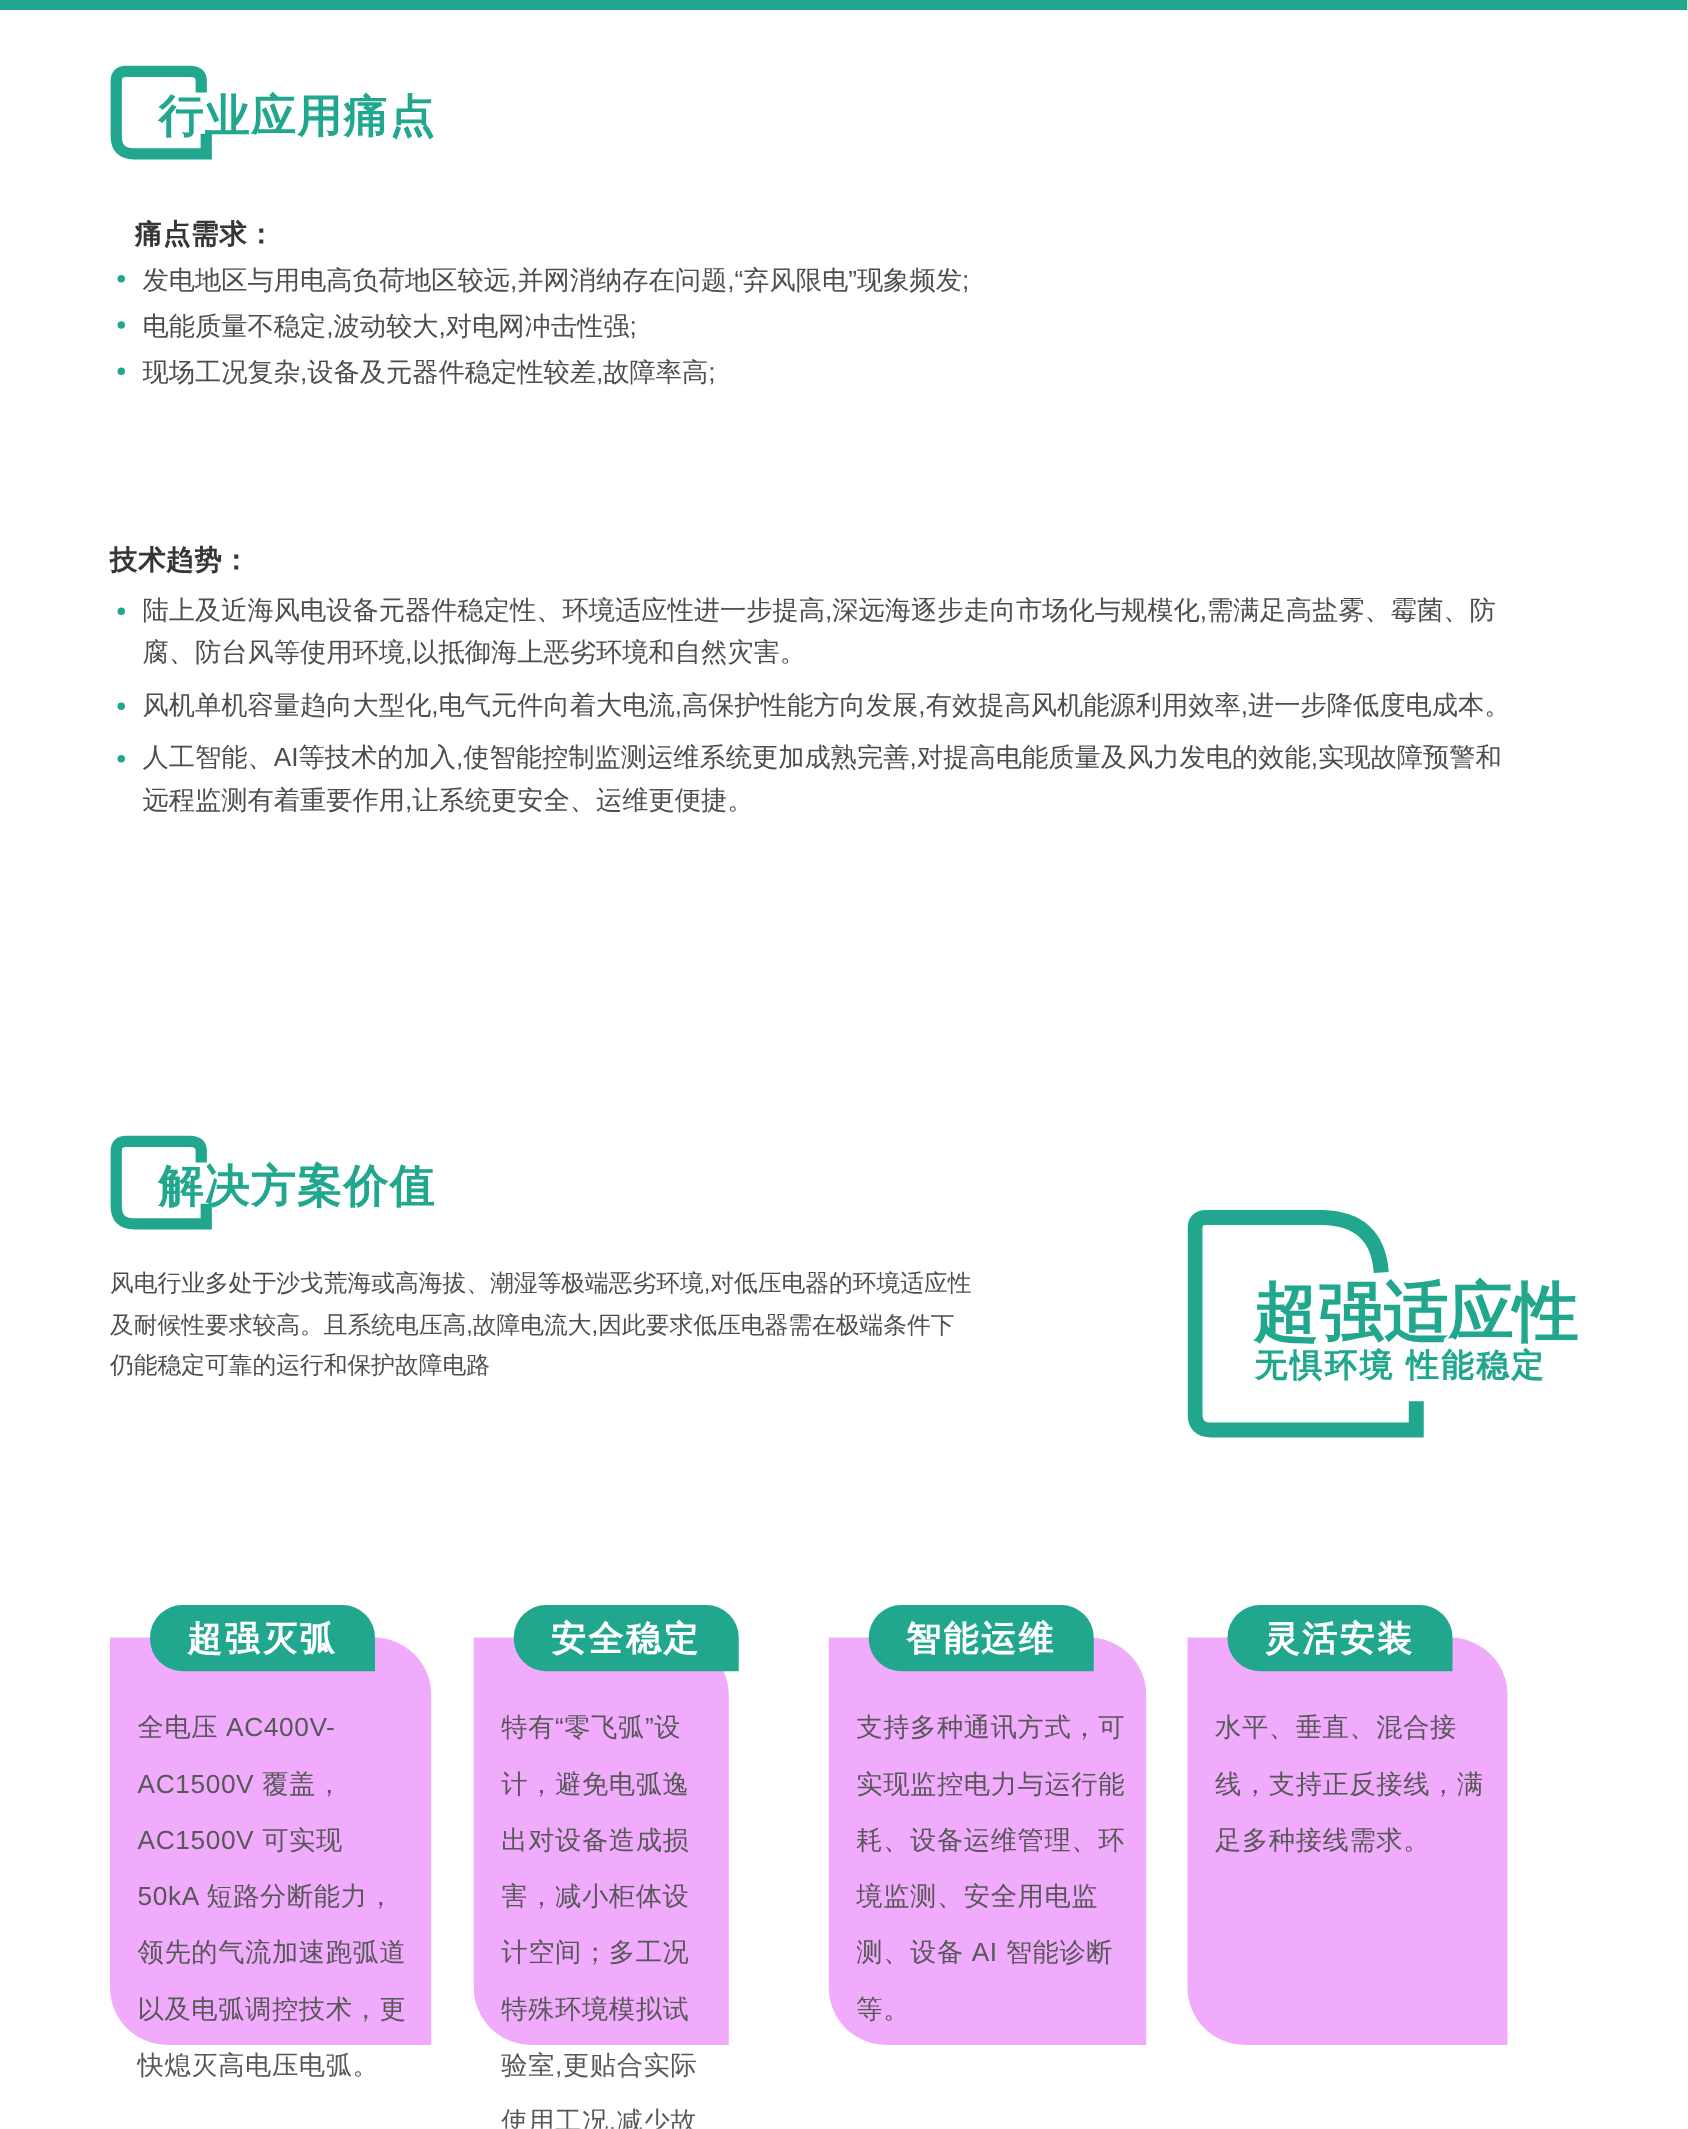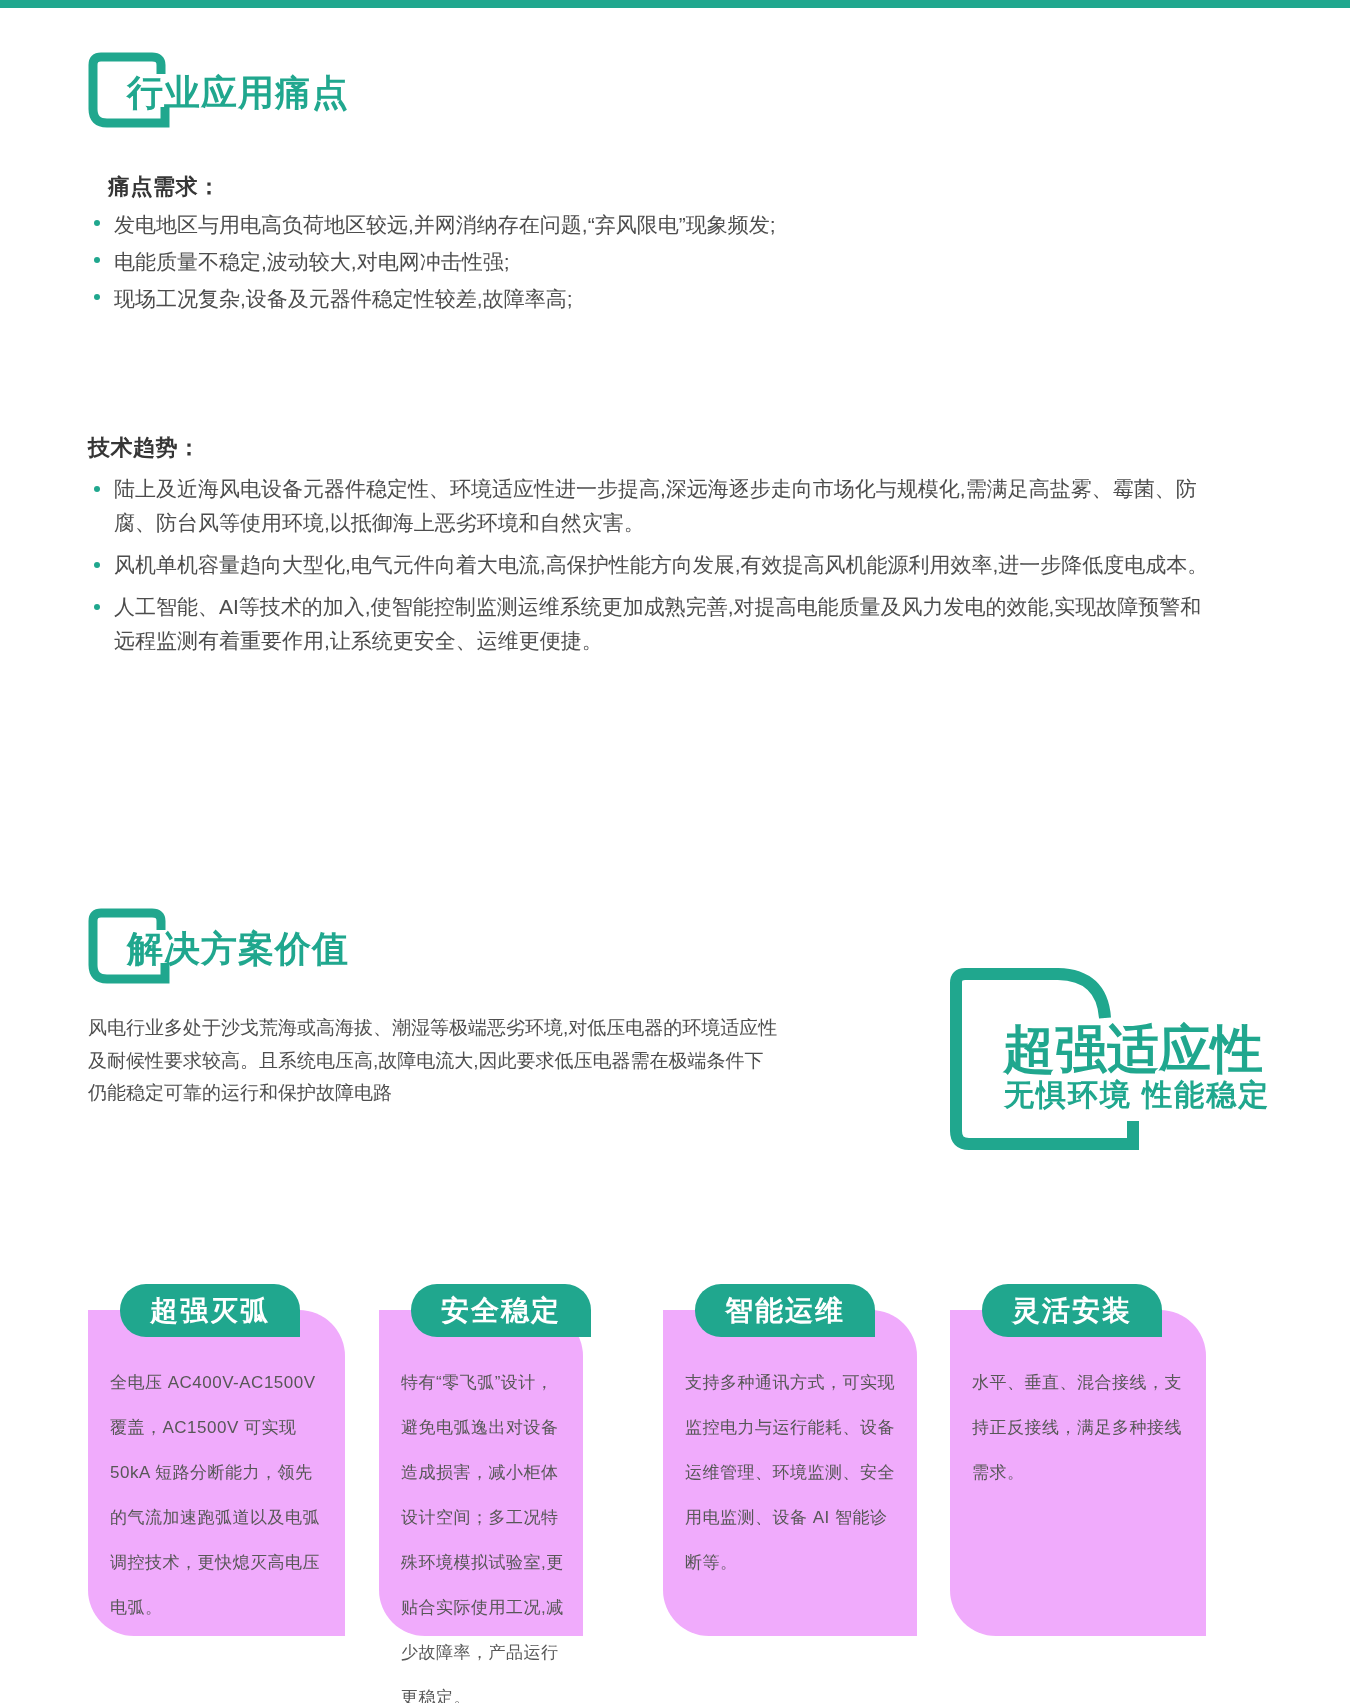--- a/index.html
+++ b/index.html
@@ -29,30 +29,30 @@
   #demand-list li { line-height:37px; }
   #trend-list { top:472px; width:1130px; }
   #trend-list li { line-height:34px; margin-bottom:8px; }
 
   #solution-para { position:absolute; left:88px; top:1012px; width:690px; font-size:19px; line-height:32.5px; color:#4e4e4e; }
 
   
   #badge { position:absolute; left:950px; top:965px; width:330px; height:195px; color:var(--accent); }
   #badge svg { position:absolute; left:0; top:3px; }
   .badge-title { position:absolute; left:53px; top:50px; font-size:52px; font-weight:bold; color:var(--accent); white-space:nowrap; }
-  .badge-sub { position:absolute; left:54px; top:110px; font-size:30px; font-weight:bold; color:var(--accent); letter-spacing:2px; white-space:nowrap; }
+  .badge-sub { position:absolute; left:54px; top:110px; font-size:26px; font-weight:bold; color:var(--accent); letter-spacing:2px; white-space:nowrap; }
 
   
   #cards { position:absolute; left:88px; top:1272px; width:1130px; height:360px; }
   .card { position:absolute; top:38px; height:326px; background:#f0abfc; border-radius:0 46px 0 46px; }
   .card-tab { position:absolute; top:-26px; left:32px; height:53px; min-width:180px;
     background:var(--accent); border-radius:26px 26px 0 26px; color:#ffffff;
     font-size:28px; font-weight:bold; letter-spacing:2px;
     display:flex; align-items:center; justify-content:center; padding:0 14px; }
-  .card-body { padding:50px 16px 0 22px; font-size:17px; line-height:45px; color:#575757; letter-spacing:0.5px; }
+  .card-body { padding:50px 16px 0 22px; font-size:21px; line-height:45px; color:#575757; letter-spacing:0.5px; }
   #card-0 { left:0px;   width:257px; }
   #card-1 { left:291px; width:204px; }
   #card-2 { left:575px; width:254px; }
   #card-3 { left:862px; width:256px; }
 </style>
 </head>
 <body>
 
 <div class="topbar"></div>
 

